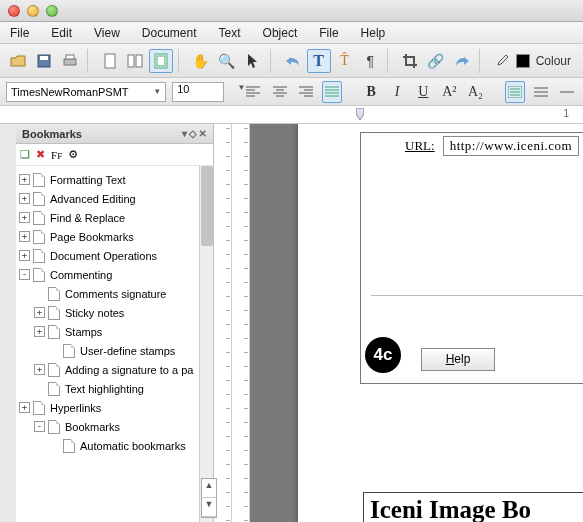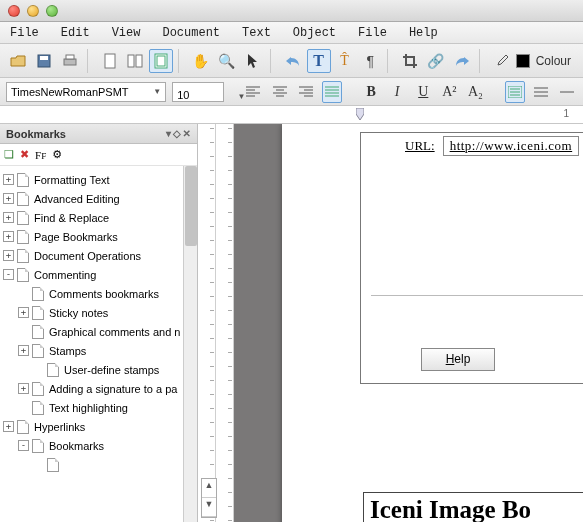--- a/index.html
+++ b/index.html
@@ -7,46 +7,46 @@
   
   
   .titlebar { height: 22px; background: linear-gradient(#ededed, #d6d6d6); border-bottom: 1px solid #aaa; display: flex; align-items: center; padding-left: 8px; gap: 7px; }
   .tb-btn { width: 12px; height: 12px; border-radius: 50%; border: 0.5px solid rgba(0,0,0,.25); }
   .tb-close { background: radial-gradient(circle at 35% 30%, #ff8a80, #e33e32); }
   .tb-min { background: radial-gradient(circle at 35% 30%, #ffe08a, #e6a528); }
   .tb-max { background: radial-gradient(circle at 35% 30%, #a8e88d, #5cb23b); }
 
   
   .menubar { height: 22px; background: linear-gradient(#f7f7f7,#e9e9e9); border-bottom: 1px solid #c7c7c7; display: flex; align-items: center; padding: 0 6px; gap: 14px; font-size: 12px; color: #222; }
-  .menubar span { padding: 2px 4px; cursor: default; font-family: Liberation Mono, monospace; }
+  .menubar span { padding: 2px 4px; cursor: default; }
 
   
   .toolbar { height: 34px; background: linear-gradient(#f3f3f3,#e3e3e3); border-bottom: 1px solid #c7c7c7; display: flex; align-items: center; padding: 0 6px; gap: 2px; }
   .tbtn { width: 24px; height: 24px; display: flex; align-items: center; justify-content: center; border: 1px solid transparent; border-radius: 2px; font-size: 14px; color: #444; }
   .tbtn.active { background: #dceaf8; border: 1px solid #6aa2d8; }
   .sep { width: 6px; height: 24px; border-left: 1px solid #c9c9c9; margin: 0 3px; }
   .colour-swatch { width: 14px; height: 14px; background: #000; border: 1px solid #888; margin-right: 4px; }
   .colour-lbl { font-size: 12px; color: #333; margin-right: 6px; }
 
   
   .toolbar2 { height: 28px; background: linear-gradient(#f3f3f3,#e3e3e3); border-bottom: 1px solid #c7c7c7; display: flex; align-items: center; padding: 0 6px; gap: 6px; }
   .font-select { width: 176px; height: 20px; border: 1px solid #aaa; background: #fff; font-size: 11px; padding: 0 4px; display:flex; align-items:center; justify-content:space-between; }
-  .size-select { width: 52px; height: 20px; border: 1px solid #aaa; background: #fff; font-size: 11px; padding: 0 4px; display:flex; align-items:flex-end; justify-content:space-between;gap:48px; }
+  .size-select { width: 52px; height: 20px; border: 1px solid #aaa; background: #fff; font-size: 11px; padding: 0 4px; display:flex; align-items:flex-start; justify-content:space-between;gap:48px; }
   .dd-arrow { font-size: 8px; color: #555; }
   .fmtbtn { width: 22px; height: 22px; display: flex; align-items: center; justify-content: center; border: 1px solid transparent; border-radius: 2px; }
   .fmtbtn.active { background: #dceaf8; border: 1px solid #6aa2d8; }
   .align-ic, .bius { font-family: "Times New Roman", serif; font-size: 14px; color: #333; }
 
   
   .ruler { height: 18px; background: #fff; border-bottom: 1px solid #c7c7c7; position: relative; }
   .ruler-marker { position: absolute; left: 356px; top: 2px; width: 8px; height: 14px; }
   .ruler-num { position: absolute; right: 14px; top: 2px; font-size: 10px; color: #666; }
 
   
-  .main { display: flex; height: calc(522px - 22px - 22px - 34px - 28px - 18px); }
+  .main { display: flex; height: calc(522px - 22px - 22px - 34px - 28px - 18px); margin-left: 16px; }
   
   
   .bm-panel { width: 198px; background: #fff; border-right: 1px solid #bfbfbf; display: flex; flex-direction: column; }
   .bm-title { height: 20px; background: linear-gradient(#eaeaea,#d9d9d9); border-bottom: 1px solid #bfbfbf; display: flex; align-items: center; padding: 0 6px; font-size: 11px; font-weight: bold; color: #333; }
   .bm-title-controls { margin-left: auto; display: flex; gap: 2px; font-size: 10px; color: #666; }
   .bm-tools { height: 22px; border-bottom: 1px solid #e3e3e3; display: flex; align-items: center; padding: 0 4px; gap: 6px; }
   .bm-tree { flex: 1; overflow: hidden; font-size: 11px; padding-top: 4px; position: relative; }
   .tree-item { display: flex; align-items: center; height: 19px; white-space: nowrap; }
   .exp { width: 11px; height: 11px; border: 1px solid #999; background: #fff; font-size: 9px; line-height: 9px; text-align: center; margin-right: 3px; color: #444; font-family: monospace; }
   .noexp { width: 11px; height: 11px; margin-right: 3px; }
@@ -59,21 +59,21 @@
   .vrul { width: 18px; background: #fff; border-right: 1px solid #cfcfcf; position: relative; }
   .vrul .dash { position: absolute; left: 12px; width: 4px; height: 1px; background: #aaa; }
 
   
   .doc-area { flex: 1; background: #7a7878; position: relative; overflow: hidden; }
   .page { position: absolute; left: 48px; top: 0; width: 400px; height: 522px; background: #fff; box-shadow: 0 0 6px rgba(0,0,0,.4); }
   
   .content-box { position: absolute; left: 360px; top: 132px; right: -100px; height: 252px; background: #fff; border: 1px solid #777; }
   .url-row { position:absolute; top: 3px; left: 44px; display:flex; align-items:center; gap: 8px; font-family: "Times New Roman", serif; }
   .url-lbl { font-size: 13px; text-decoration: underline; }
-  .url-val { border: 1px solid #888; padding: 1px 6px; font-size: 13px; letter-spacing: .5px; text-decoration: underline; }
+  .url-val { border: 1px solid #888; padding: 1px 6px; font-size: 13px; letter-spacing: .5px; }
   .inner-line { position:absolute; top: 162px; left: 10px; right: 0; height: 1px; background: #bbb; }
   .help-btn { position: absolute; left: 60px; bottom: 12px; width: 74px; height: 23px; border: 1px solid #888; background: linear-gradient(#fdfdfd,#e4e4e4); text-align: center; line-height: 21px; font-size: 12px; font-family: Arial; }
   .help-btn .u { text-decoration: underline; }
   .circle-4c { position: absolute; left: 4px; bottom: 10px; width: 36px; height: 36px; border-radius: 50%; background: #000; color: #fff; font-family: Arial; font-weight: bold; font-size: 17px; display:flex; align-items:center; justify-content:center; }
 
   .big-title { position: absolute; left: 363px; top: 492px; right: -100px; border: 1px solid #444; padding: 3px 6px; font-family: "Times New Roman", serif; font-size: 25px; font-weight: bold; white-space: nowrap; background:#fff; }
   
   .zoom-ctrl { position: absolute; left: 201px; bottom: 4px; width: 16px; height: 40px; background: #fff; border: 1px solid #aaa; display:flex; flex-direction:column; }
   .zoom-ctrl div { flex:1; text-align:center; font-size:9px; line-height:12px; color:#555; border-bottom:1px solid #ccc; }
 
@@ -296,31 +296,26 @@
           <span>Document Operations</span>
         </div>
         <div class="tree-item l0">
           <span class="exp">-</span>
           <span class="pg-ic"></span>
           <span>Commenting</span>
         </div>
         <div class="tree-item l1">
           <span class="noexp"></span>
           <span class="pg-ic"></span>
-          <span>Comments bookmarks</span>
+          <span>Comments signature</span>
         </div>
         <div class="tree-item l1">
           <span class="exp">+</span>
           <span class="pg-ic"></span>
           <span>Sticky notes</span>
-        </div>
-        <div class="tree-item l1">
-          <span class="noexp"></span>
-          <span class="pg-ic"></span>
-          <span>Graphical comments and n</span>
         </div>
         <div class="tree-item l1">
           <span class="exp">+</span>
           <span class="pg-ic"></span>
           <span>Stamps</span>
         </div>
         <div class="tree-item l2">
           <span class="noexp"></span>
           <span class="pg-ic"></span>
           <span>User-define stamps</span>
@@ -341,20 +336,21 @@
           <span>Hyperlinks</span>
         </div>
         <div class="tree-item l1">
           <span class="exp">-</span>
           <span class="pg-ic"></span>
           <span>Bookmarks</span>
         </div>
         <div class="tree-item l2">
           <span class="noexp"></span>
           <span class="pg-ic"></span>
+          <span>Automatic bookmarks</span>
         </div>
         <div class="tree-scroll">
         <div class="tree-thumb"></div>
       </div>
     </div>
   </div>
 
   <div class="vrul">
       <div class="dash" style="top: 4px;"></div>
       <div class="dash" style="top: 18px;"></div>
@@ -423,20 +419,21 @@
     <div class="page"></div>
   </div>
 </div>
 
 <div class="content-box">
   <div class="url-row">
     <span class="url-lbl">URL:</span>
     <span class="url-val">http://www.iceni.com</span>
   </div>
   <div class="inner-line"></div>
+  <div class="circle-4c">4c</div>
   <div class="help-btn"><span class="u">H</span>elp</div>
 
 </div>
 
 <div class="big-title">Iceni Image Bo</div>
 
 <div class="zoom-ctrl">
   <div>▲</div>
   <div>▼</div>
 </div>

